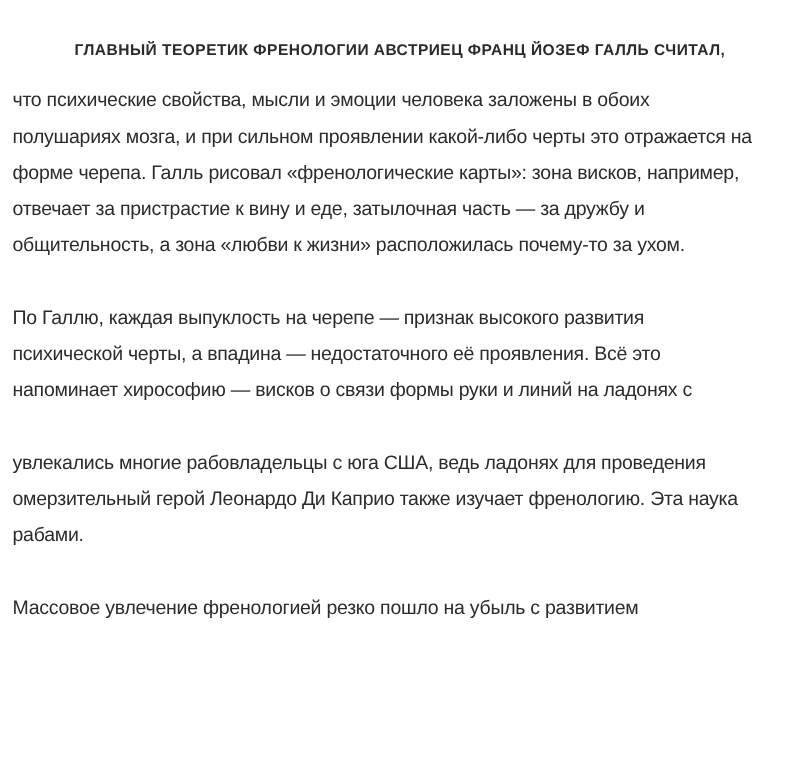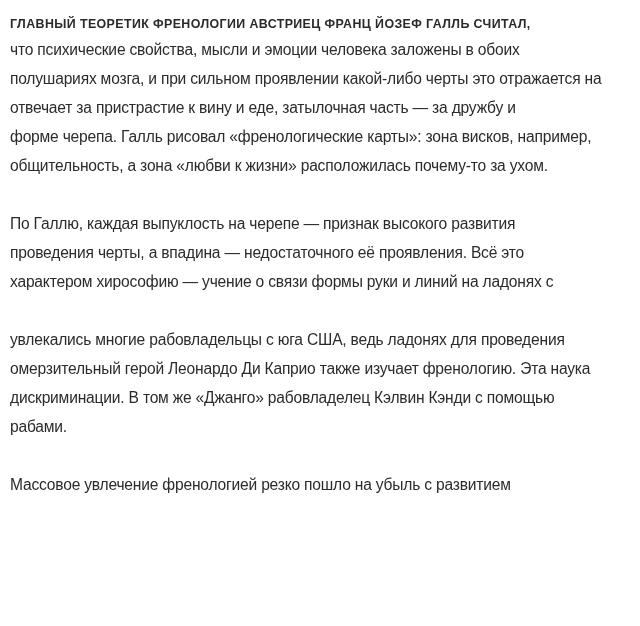--- a/index.html
+++ b/index.html
@@ -8,57 +8,57 @@
       padding: 14px 10px 0 10px;
       color: #2b2b2b;
       font-family: "Liberation Sans", sans-serif;
     }
     .lead-caps {
       font-size: 12.4px;
       font-weight: bold;
       letter-spacing: 0.4px;
       text-transform: uppercase;
       line-height: 20px;
-      margin: 0;
+      margin: 16px;
       color: #2a2a2a;
       white-space: nowrap;
+      text-align: center;
     }
     p.body {
       font-size: 15.6px;
       line-height: 29px;
       margin: 0 0 29px 0;
       letter-spacing: -0.2px;
     }
     p.first { margin-top: 1px; }
     .line { display: block; white-space: nowrap; }
   </style>
 </head>
 <body>
 
 <div class="article">
   <h2 class="lead-caps">Главный теоретик френологии австриец Франц Йозеф Галль считал,</h2>
 
   <p class="body first">
     <span class="line">что психические свойства, мысли и эмоции человека заложены в обоих</span>
     <span class="line">полушариях мозга, и при сильном проявлении какой-либо черты это отражается на</span>
+    <span class="line">форме черепа. Галль рисовал «френологические карты»: зона висков, например,</span>
     <span class="line">отвечает за пристрастие к вину и еде, затылочная часть — за дружбу и</span>
-    <span class="line">форме черепа. Галль рисовал «френологические карты»: зона висков, например,</span>
     <span class="line">общительность, а зона «любви к жизни» расположилась почему-то за ухом.</span>
   </p>
 
   <p class="body">
     <span class="line">По Галлю, каждая выпуклость на черепе — признак высокого развития</span>
-    <span class="line">проведения черты, а впадина — недостаточного её проявления. Всё это</span>
-    <span class="line">характером хирософию — учение о связи формы руки и линий на ладонях с</span>
+    <span class="line">психической черты, а впадина — недостаточного её проявления. Всё это</span>
+    <span class="line">напоминает хирософию — висков о связи формы руки и линий на ладонях с</span>
   </p>
 
   <p class="body">
     <span class="line">увлекались многие рабовладельцы с юга США, ведь ладонях для проведения</span>
     <span class="line">омерзительный герой Леонардо Ди Каприо также изучает френологию. Эта наука</span>
-    <span class="line">дискриминации. В том же «Джанго» рабовладелец Кэлвин Кэнди с помощью</span>
     <span class="line">рабами.</span>
   </p>
 
   <p class="body">
     <span class="line">Массовое увлечение френологией резко пошло на убыль с развитием</span>
 
   </p>
 </div>
 
 </body></html>

